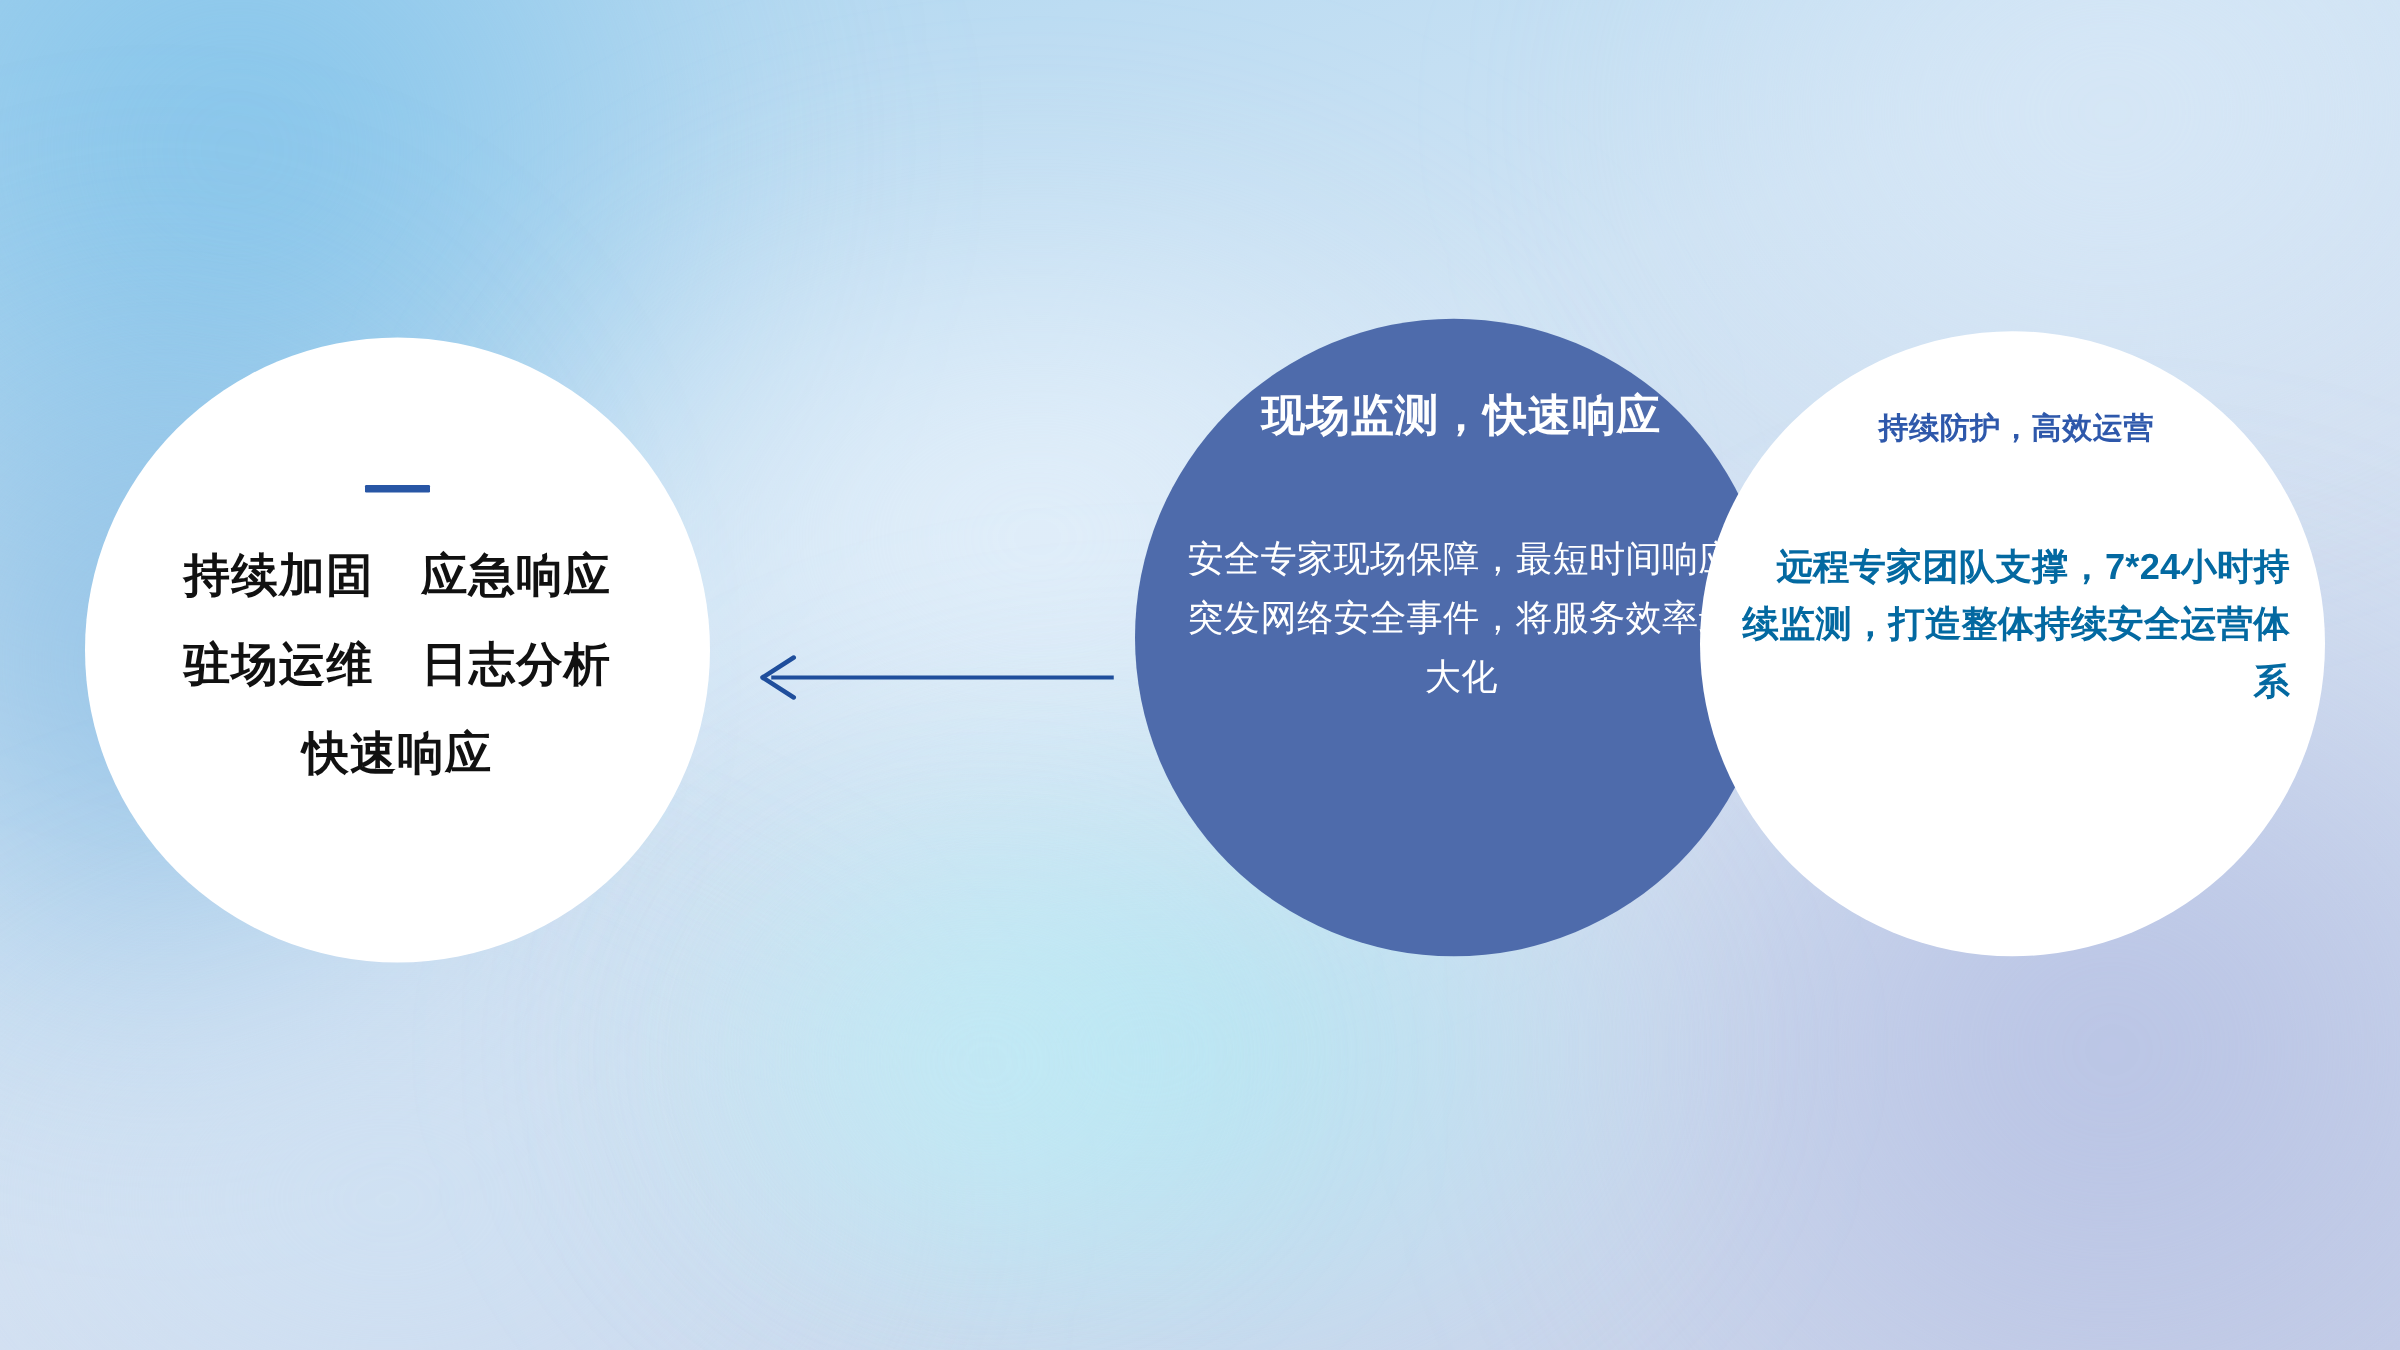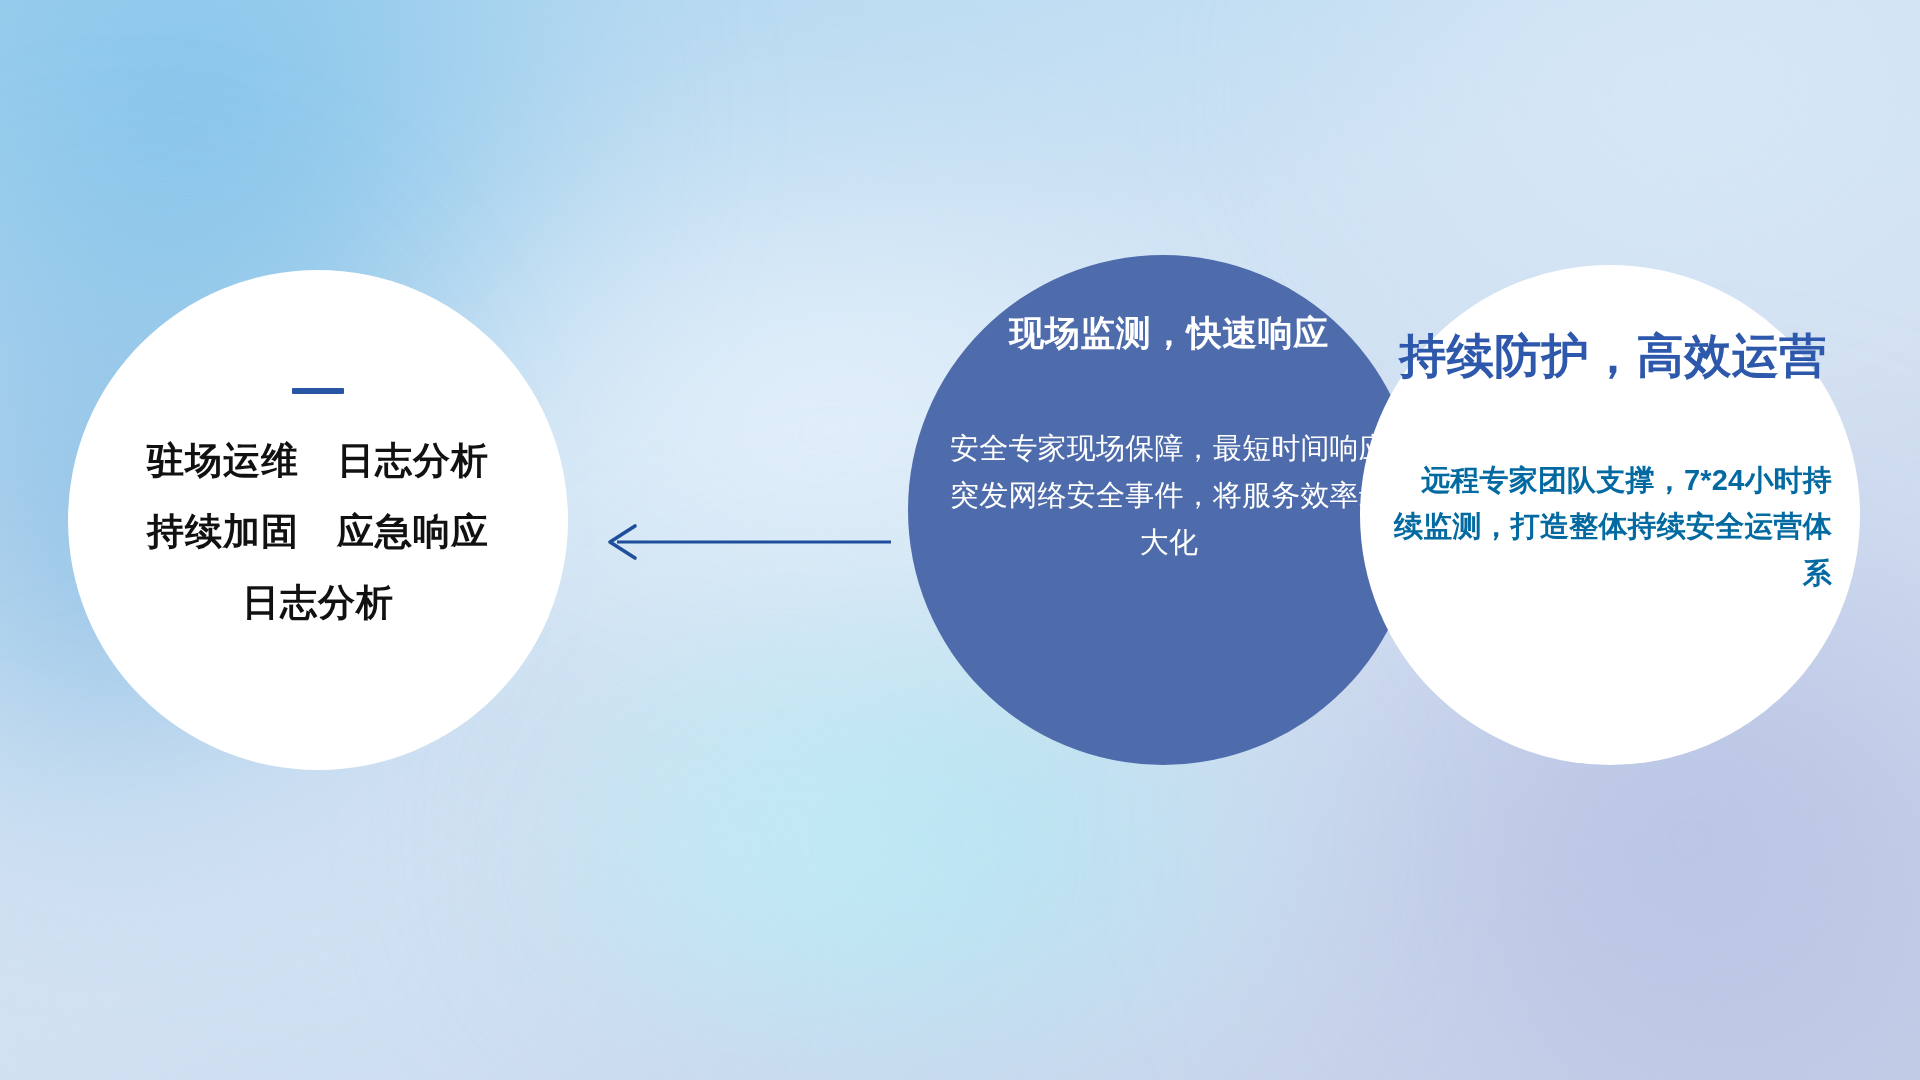--- a/index.html
+++ b/index.html
@@ -160,21 +160,21 @@
   .right-inner {
     position: absolute;
     left: 34px;
     right: 28px;
     top: 64px;
     text-align: center;
   }
   .right-heading {
     color: #2e58ab;
     font-weight: bold;
-    font-size: 47px;
+    font-size: 24px;
     letter-spacing: 0.5px;
     line-height: 1.15;
     white-space: nowrap;
   }
   .right-body {
     margin-top: 74px;
     color: #0369a1;
     font-size: 29px;
     line-height: 1.6;
     letter-spacing: 0.2px;
@@ -210,23 +210,23 @@
   </div>
 
   <svg class="arrow-svg" viewBox="0 0 300 60">
     <line x1="296" y1="30" x2="22" y2="30" stroke="#1f4e9c" stroke-width="3.2"></line>
     <polyline points="40,14 15,30 40,46" fill="none" stroke="#1f4e9c" stroke-width="3.6" stroke-linecap="round" stroke-linejoin="round"></polyline>
   </svg>
 
   <div class="circle circle-left">
     <div class="left-inner">
       <div class="accent-dash"></div>
+      <div class="left-line">持续加固　应急响应</div>
       <div class="left-line">驻场运维　日志分析</div>
-      <div class="left-line">持续加固　应急响应</div>
-      <div class="left-line">日志分析</div>
+      <div class="left-line">快速响应</div>
     </div>
   </div>
 
   <div class="circle circle-mid">
     <div class="mid-inner">
       <div class="mid-heading">现场监测，快速响应</div>
       <div class="mid-body">安全专家现场保障，最短时间响应突发网络安全事件，将服务效率最大化</div>
     </div>
   </div>
 

